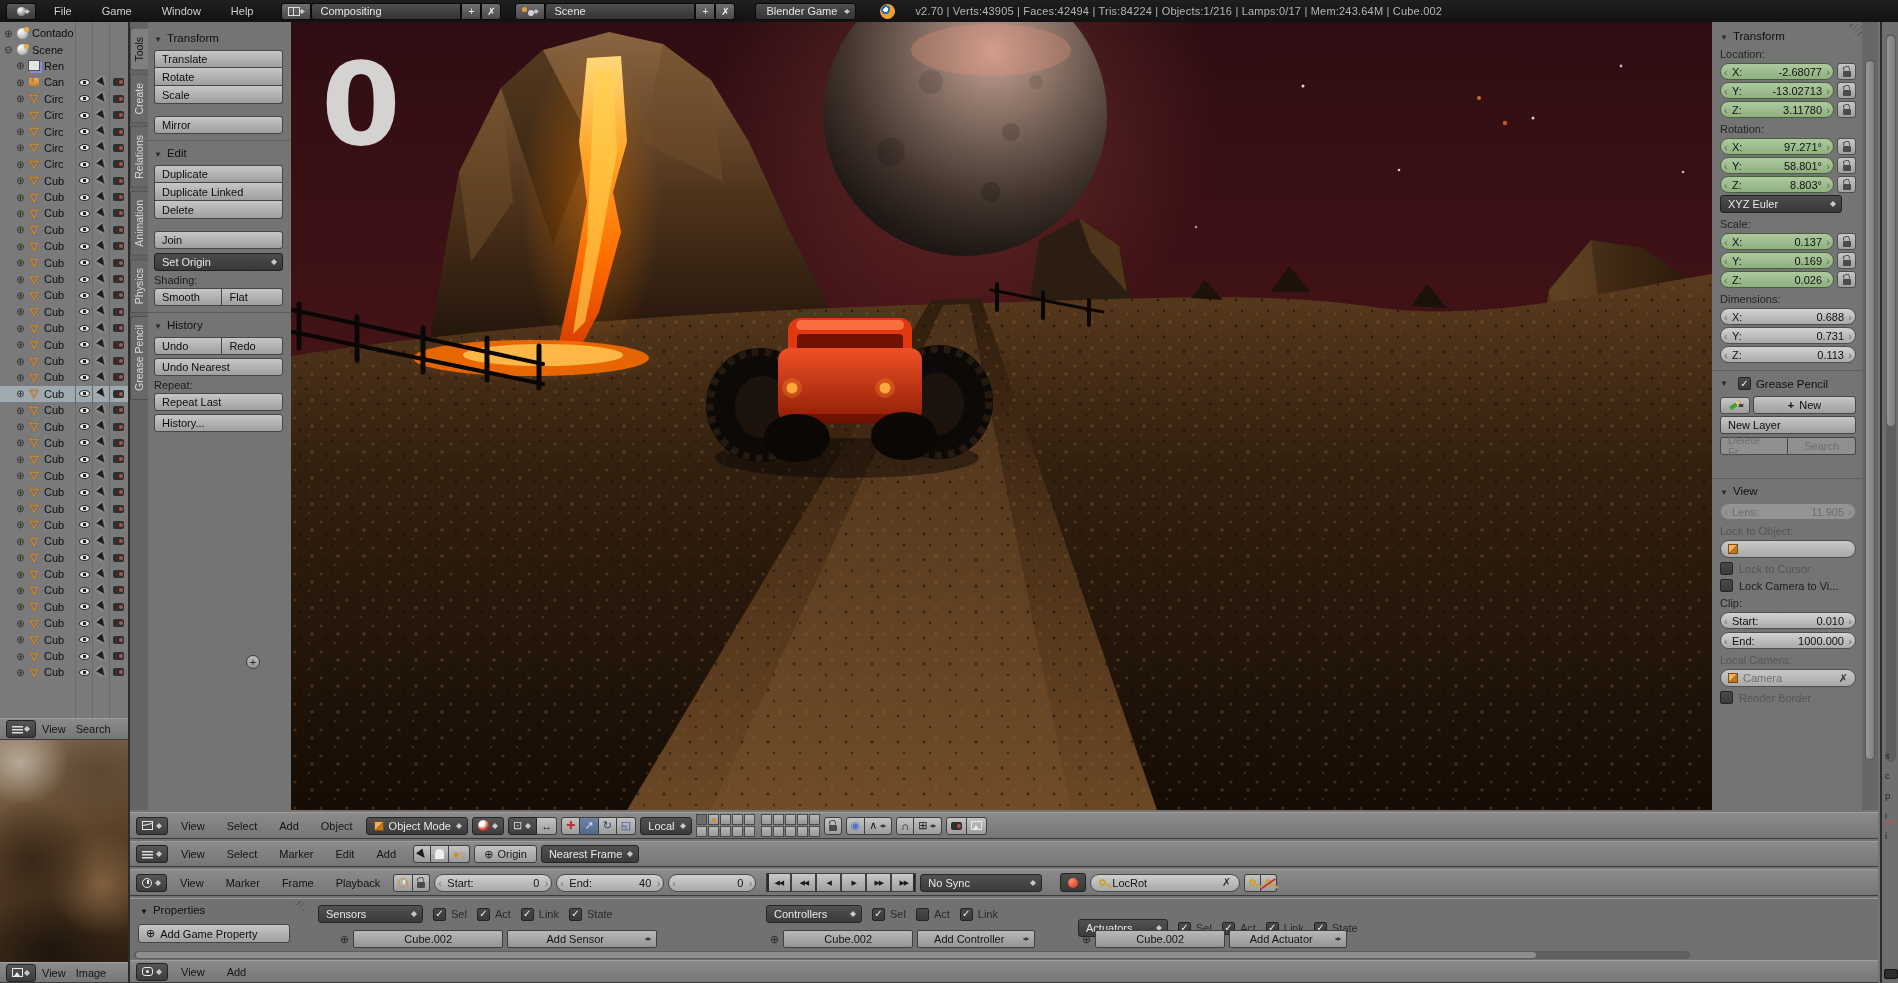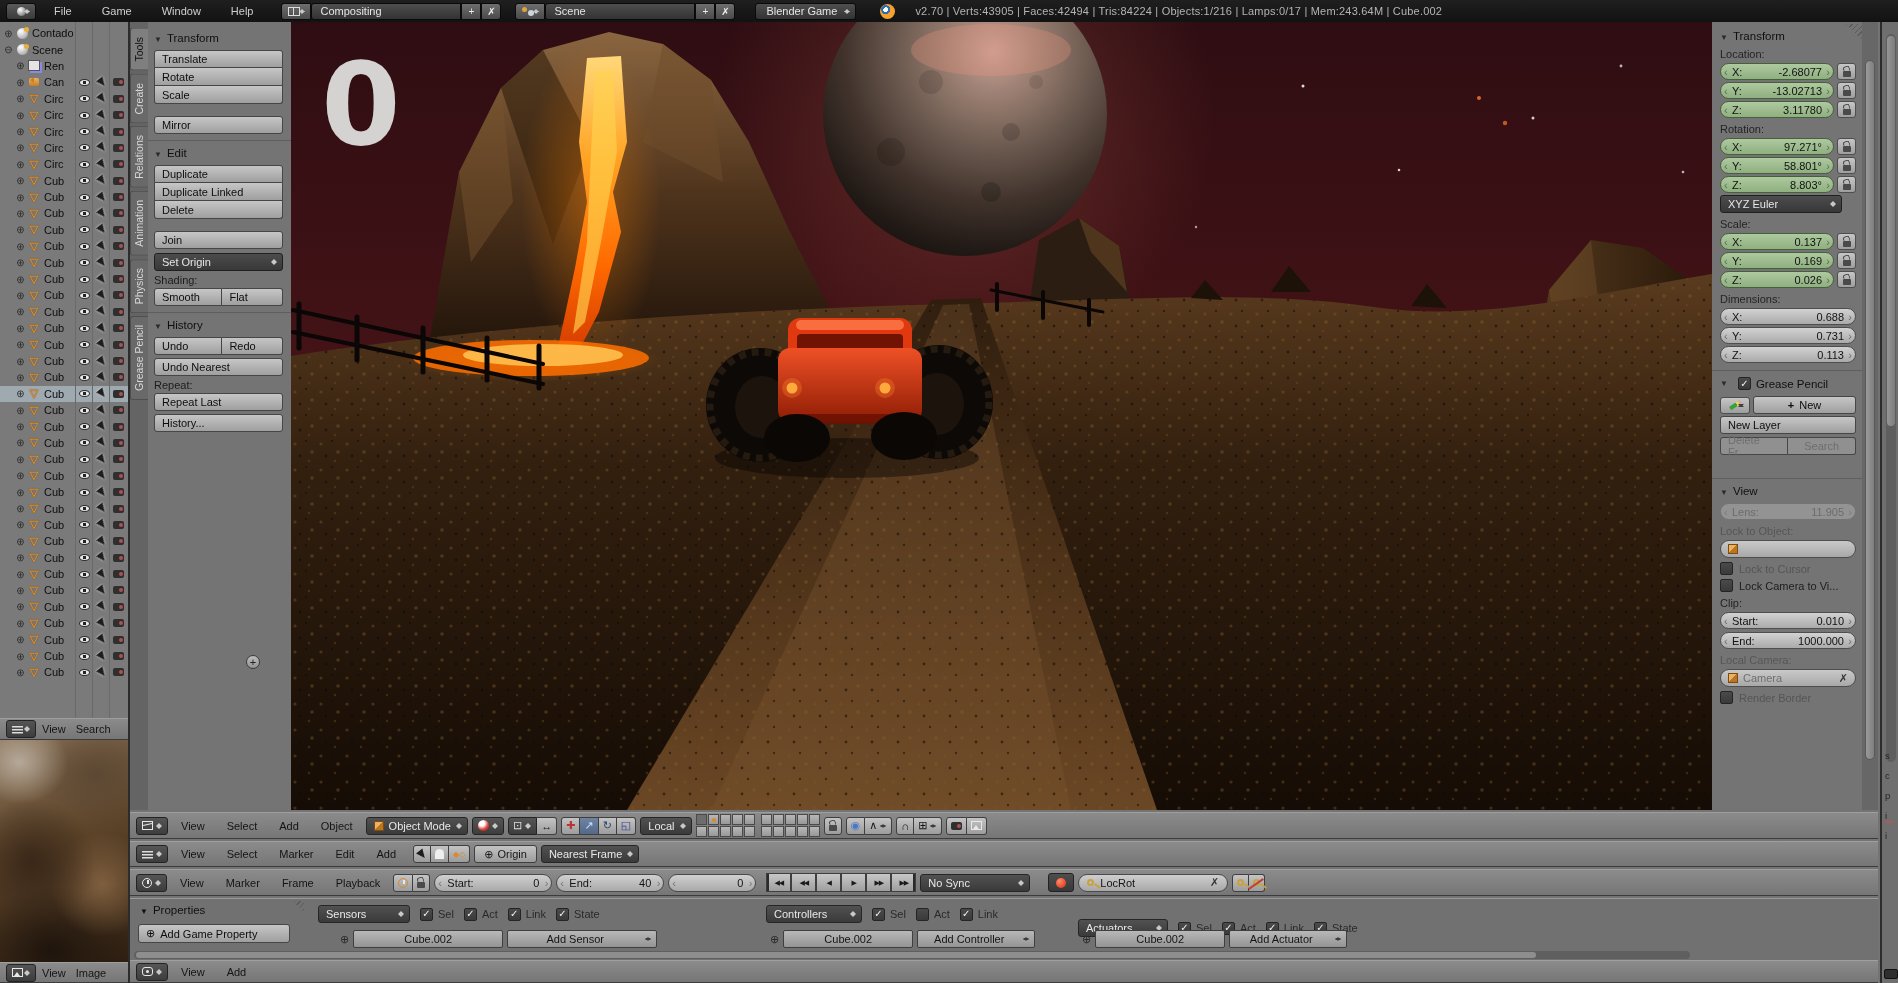--- a/index.html
+++ b/index.html
@@ -1450,21 +1450,21 @@
     <span class="fv">0</span>
   </div>
   <div class="hgrp" style="margin-left:6px">
     <div class="pbtn barL">◀◀</div>
       <div class="pbtn">◀◀</div>
       <div class="pbtn">◀</div>
       <div class="pbtn">▶</div>
       <div class="pbtn">▶▶</div>
       <div class="pbtn barR">▶▶</div>
   </div>
-  <div class="ddwide dd" style="width:110px">
+  <div class="ddwide dd" style="width:122px">
       <span>No Sync</span>
     </div>
   <div class="recbtn" style="margin-left:14px"></div>
   <div class="keyfield">
     <span class="keyic"></span>
     <span>LocRot</span>
     <span class="xg">✗</span>
   </div>
   <div class="hgrp">
     <div class="hbtn">
@@ -1478,21 +1478,21 @@
 
 <div class="abs logic">
   <div class="lgtitle">Properties</div>
   <div class="hatch" style="left:160px;top:2px;width:14px;height:14px"></div>
   <div class="tsbtn addprop" style="gap:5px">
     <span>⊕</span>
       <span>Add Game Property</span>
   </div>
 
   <div class="colhead" style="left:188px;top:6px">
-    <div class="ddwide dd" style="width:92px">
+    <div class="ddwide dd" style="width:105px">
         <span>Sensors</span>
       </div>
     <span class="cbrow" style="margin:0;gap:5px">
       <span class="cb on"></span>
         <span>Sel</span>
     </span>
       <span class="cbrow" style="margin:0;gap:5px">
       <span class="cb on"></span>
         <span>Act</span>
     </span>

